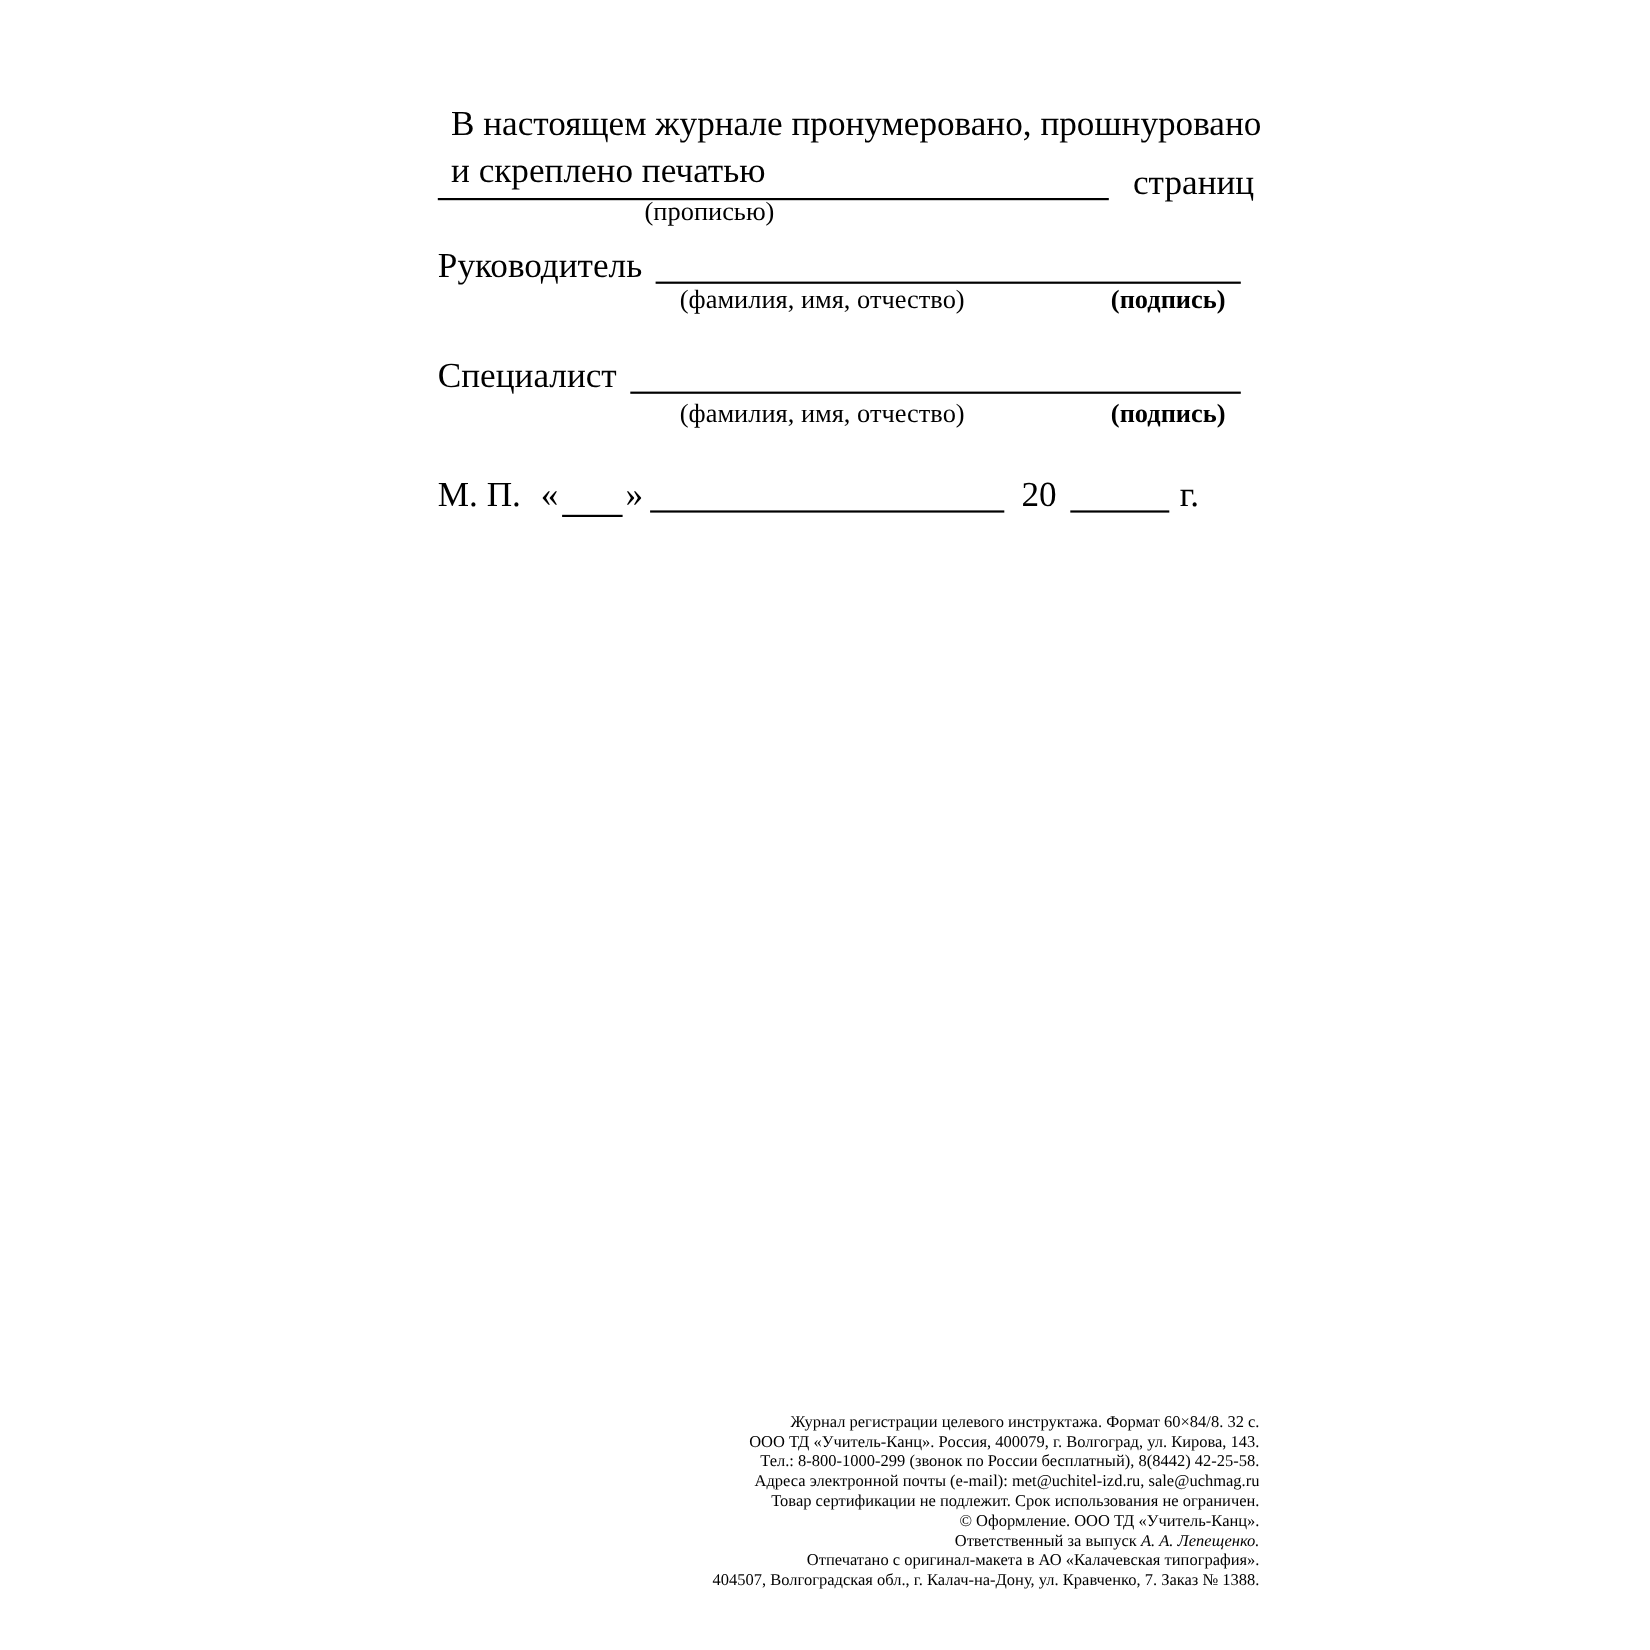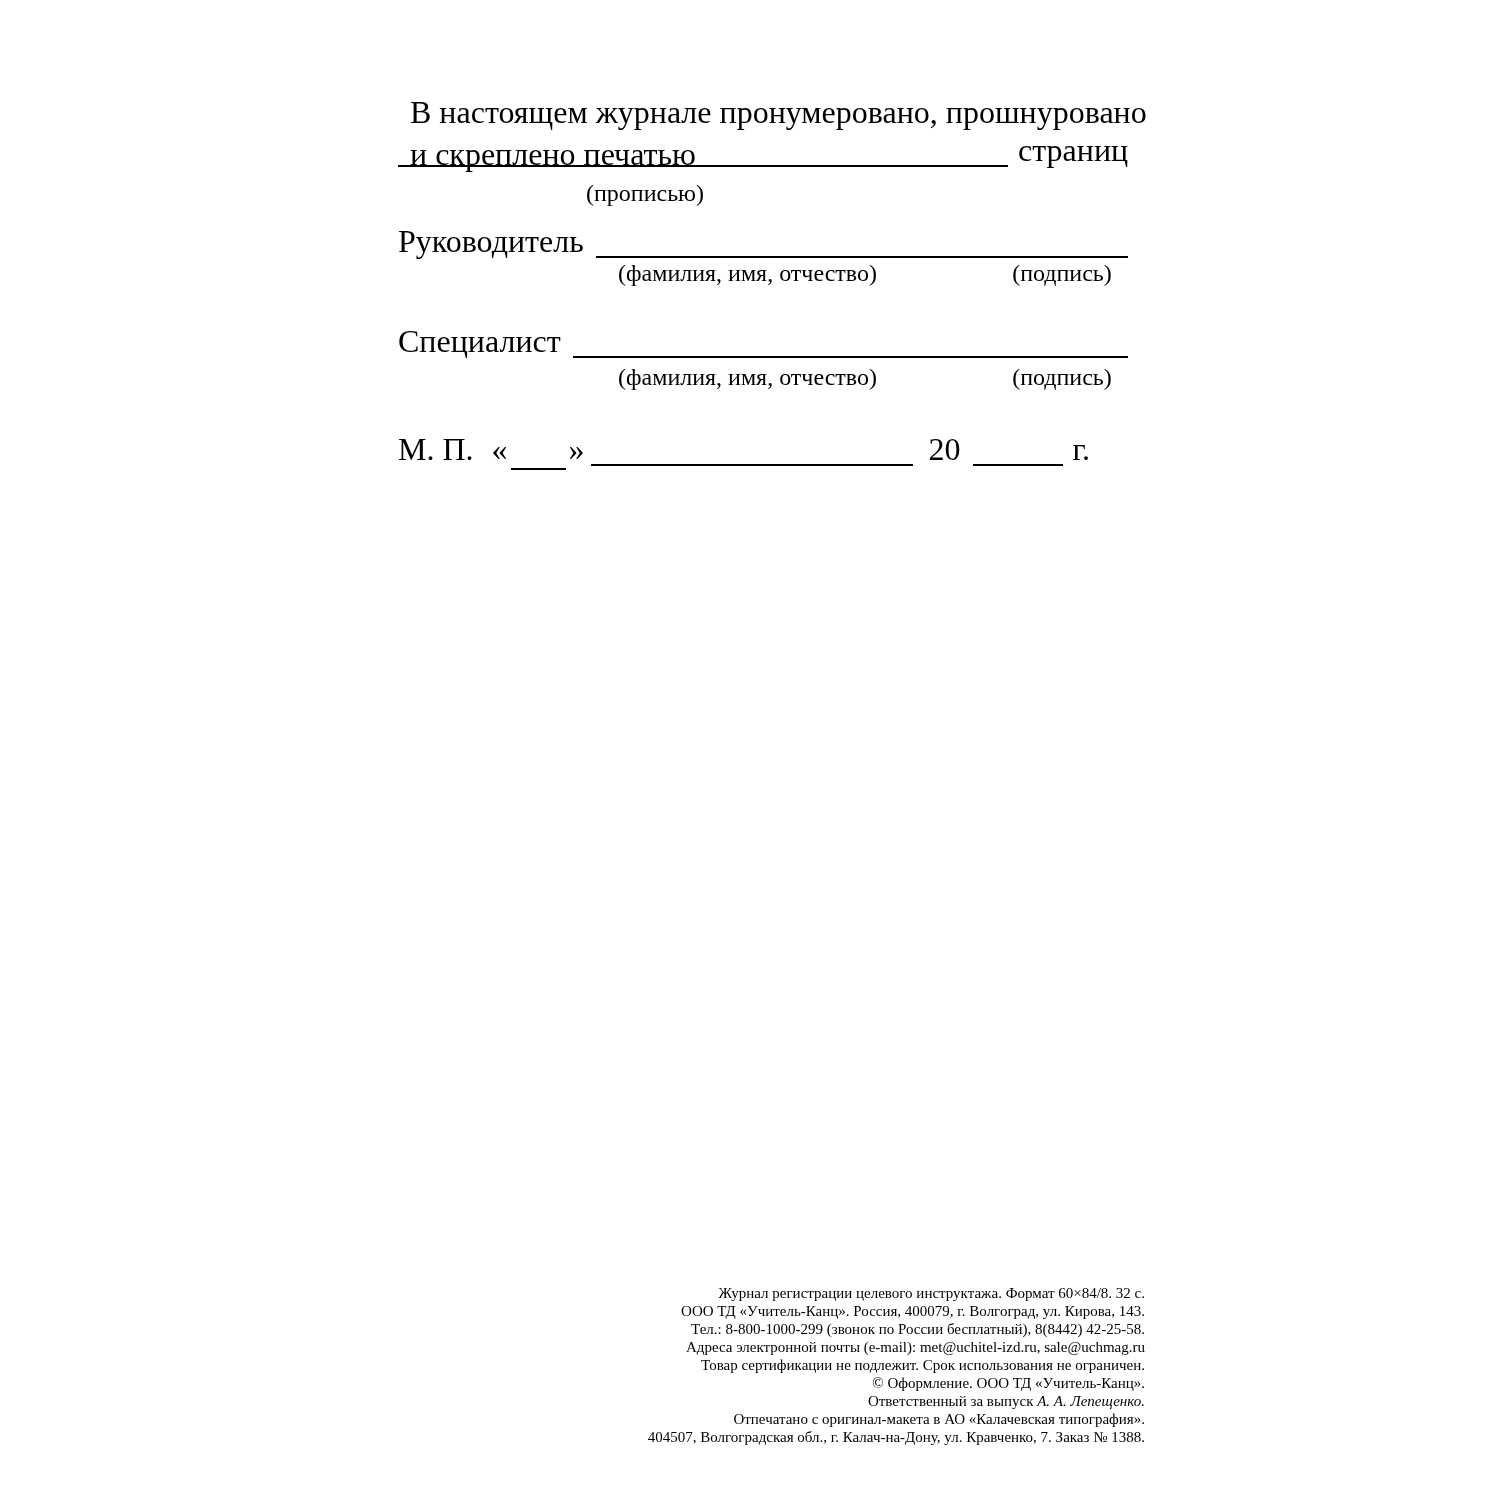--- a/index.html
+++ b/index.html
@@ -39,21 +39,21 @@
 
   .blank {
     display: block;
     height: 0;
     border-bottom: 2px solid #000;
     align-self: flex-end;
     margin-bottom: 4px;
   }
   .grow { flex: 1 1 auto; }
 
-  .pages-row { top: 73px; }
+  .pages-row { top: 88px; gap: 12px; }
   .pages-row .blank { width: 610px; flex: 0 0 610px; }
   .pages-row .word { margin-left: 10px; }
 
   .head-row { top: 164px; }
   .spec-row { top: 264px; }
   .head-row .blank, .spec-row .blank { margin-left: 12px; }
 
   .hint {
     font-size: 24px;
     line-height: 30px;
@@ -62,21 +62,21 @@
     position: absolute;
     top: 122px;
     left: 122px;
     width: 250px;
     text-align: center;
   }
   .hints { position: absolute; left: 0; width: 730px; height: 30px; }
   .head-hints { top: 202px; }
   .spec-hints { top: 306px; }
   .hints .fio { position: absolute; left: 220px; width: 260px; text-align: left; }
-  .hints .sig { position: absolute; left: 596px; width: 136px; text-align: center; }
+  .hints .sig { position: absolute; left: 596px; width: 136px; text-align: center; font-weight: bold; }
 
   .mp-row { top: 372px; }
   .q-open  { margin-left: 18px; }
   .day-blank   { width: 55px;  margin: 0 3px; }
   .month-blank { width: 322px; margin-left: 6px; }
   .year-prefix { margin-left: 16px; }
   .year-blank  { width: 90px;  margin-left: 12px; }
   .year-suffix { margin-left: 10px; }
 
   

